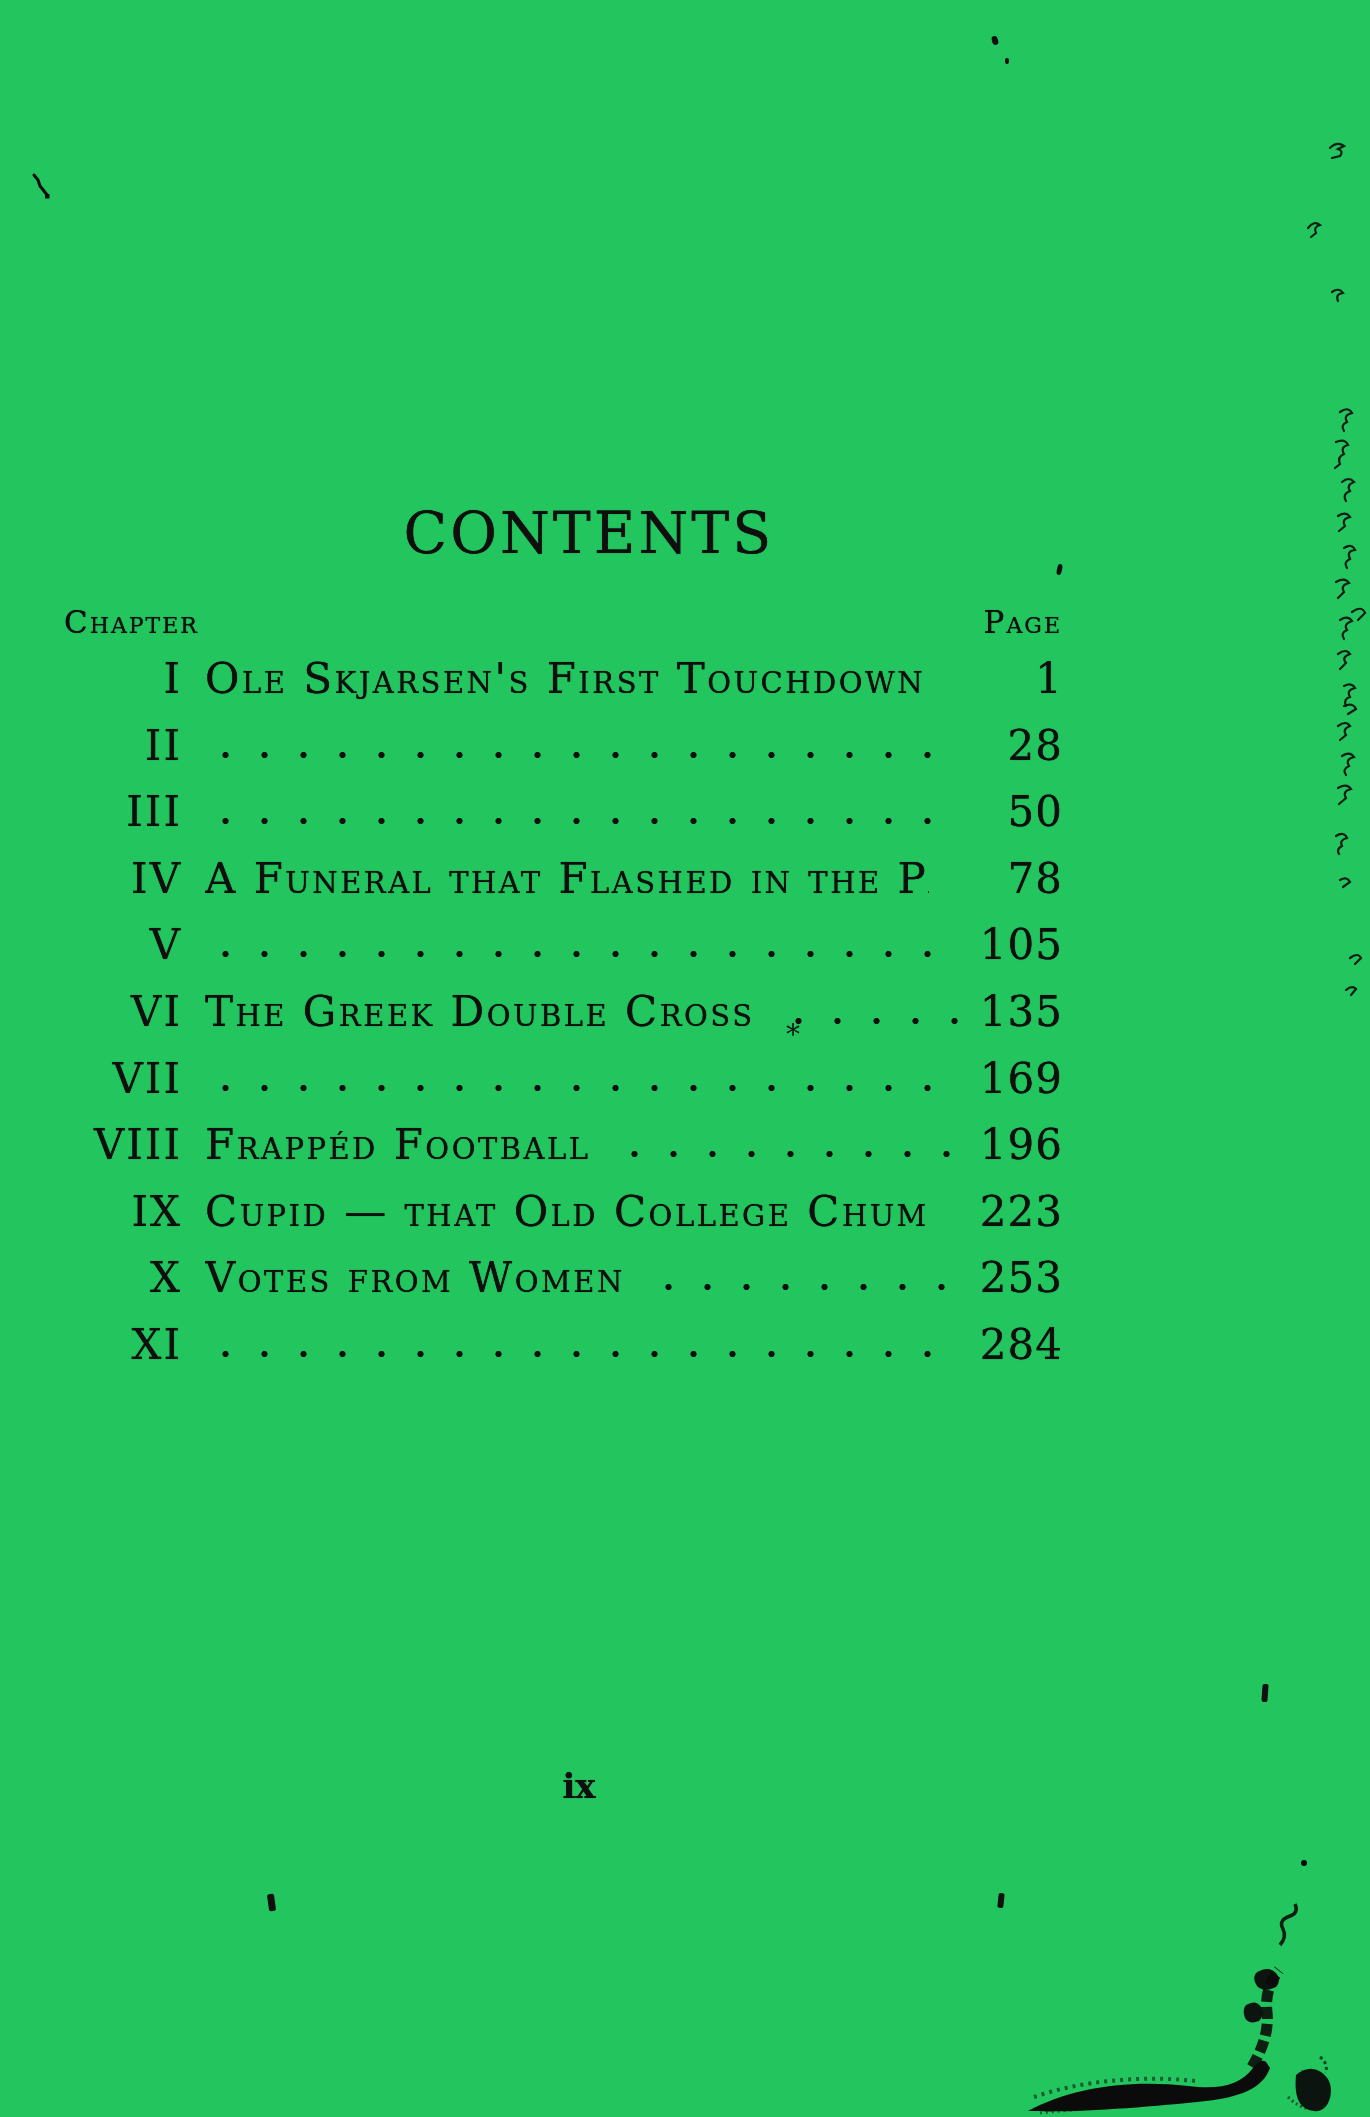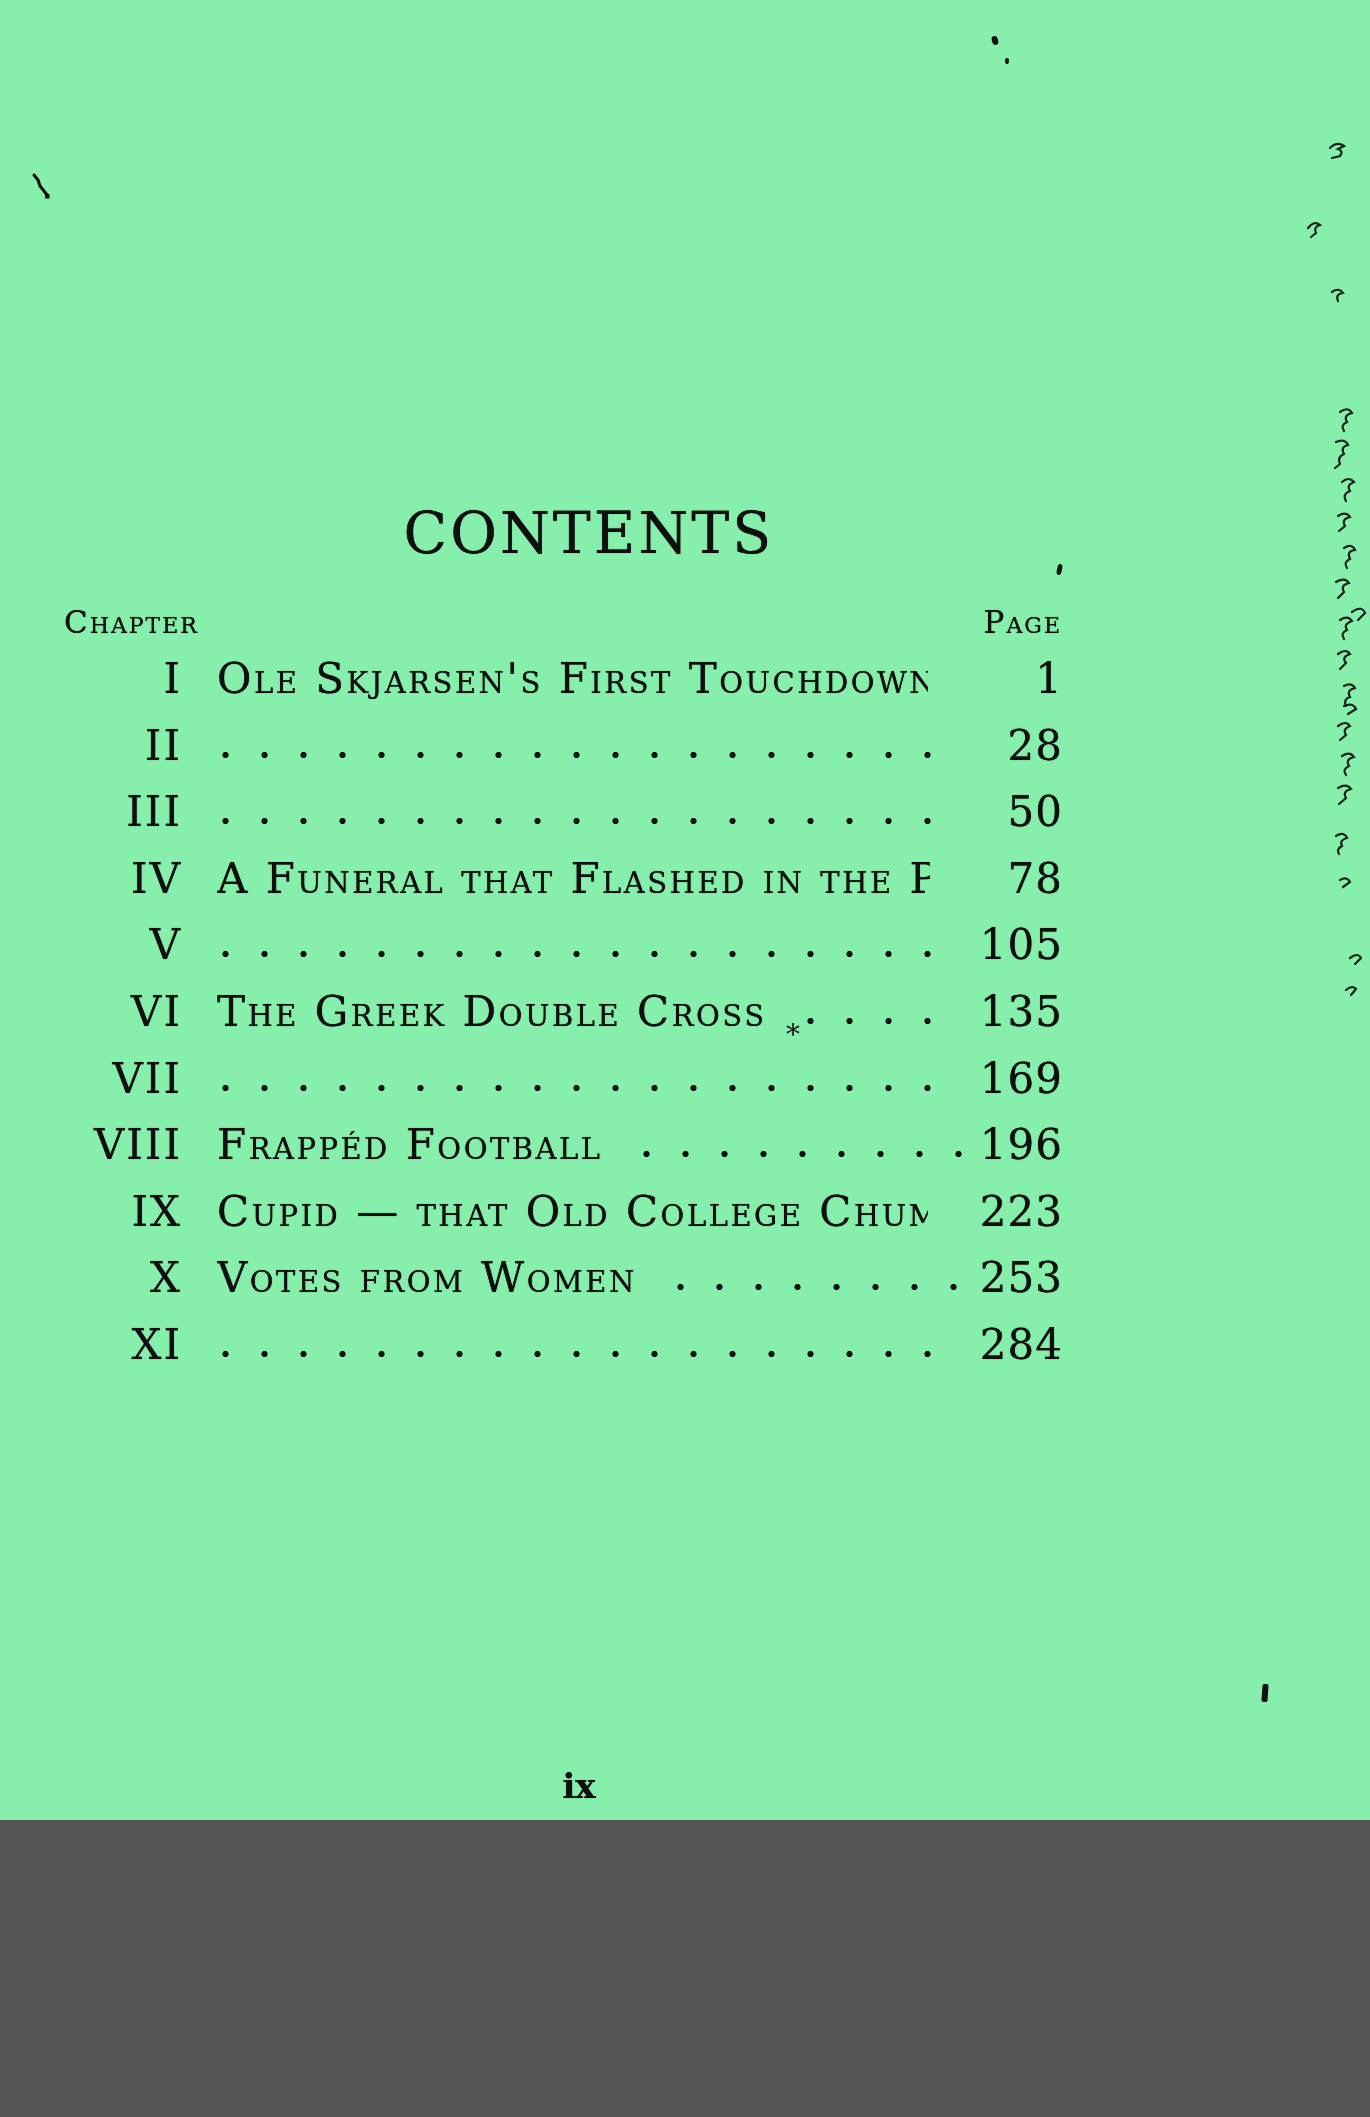--- a/index.html
+++ b/index.html
@@ -1,19 +1,19 @@
 <!DOCTYPE html>
 <html><head>
 <meta charset="utf-8">
 <style>
   html,body{margin:0;padding:0;background:#555;}
   .scan-page{
     position:relative;
-    width:1370px;height:1820px;
-    background:#86efac;
+    width:1370px;height:2117px;
+    background:#22c55e;
     overflow:hidden;
     font-family:"DejaVu Serif","Liberation Serif",serif;
     color:#0f0f0f;
   }
   .ink{text-shadow:0 0 .7px rgba(0,0,0,.85);}
 
   .book-title{
     position:absolute;left:90px;top:500px;width:998px;
     text-align:center;font-size:57px;font-weight:normal;
     letter-spacing:3px;margin:0;
@@ -26,21 +26,21 @@
   }
 
   .toc-rows{position:absolute;left:65px;top:646px;width:998px;}
   .toc-row{display:flex;height:66.6px;align-items:stretch;}
   .toc-row > *{line-height:66.6px;}
   .num-cell{
     width:117px;flex:0 0 auto;text-align:right;
     font-size:42px;letter-spacing:2px;white-space:nowrap;
   }
   .title-cell{
-    flex:0 1 auto;margin-left:35px;
+    flex:0 1 auto;margin-left:23px;
     font-size:42px;font-variant:small-caps;letter-spacing:2.5px;
     white-space:nowrap;overflow:hidden;
   }
   .leader-cell{
     flex:1 1 20px;min-width:0;height:66.6px;margin:0 6px 0 14px;
     background-image:radial-gradient(circle,#101010 2.7px,rgba(0,0,0,0) 3.5px);
     background-size:39px 10px;background-position:10px 37px;background-repeat:repeat-x;
   }
   .page-cell{
     width:95px;flex:0 0 auto;text-align:right;

